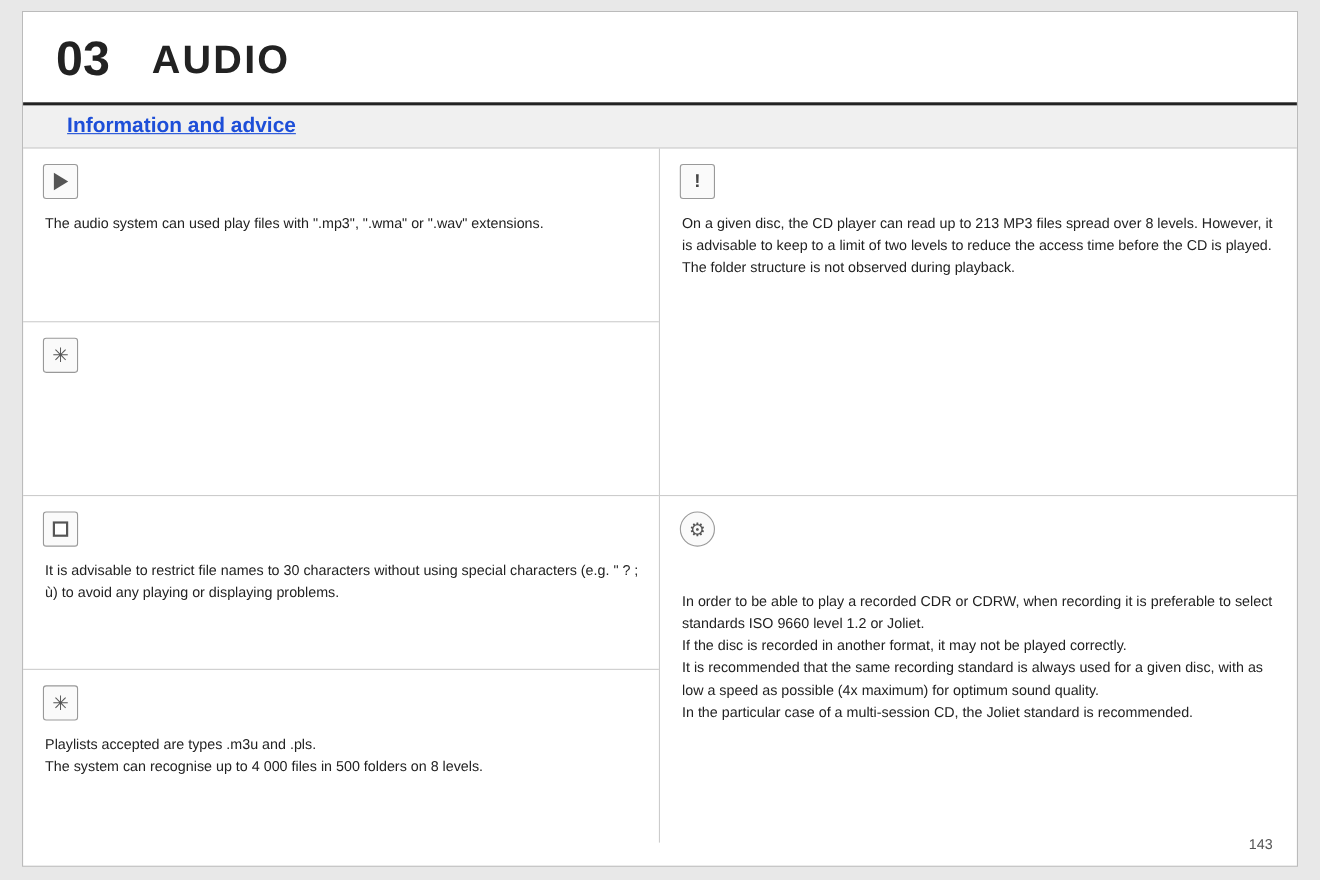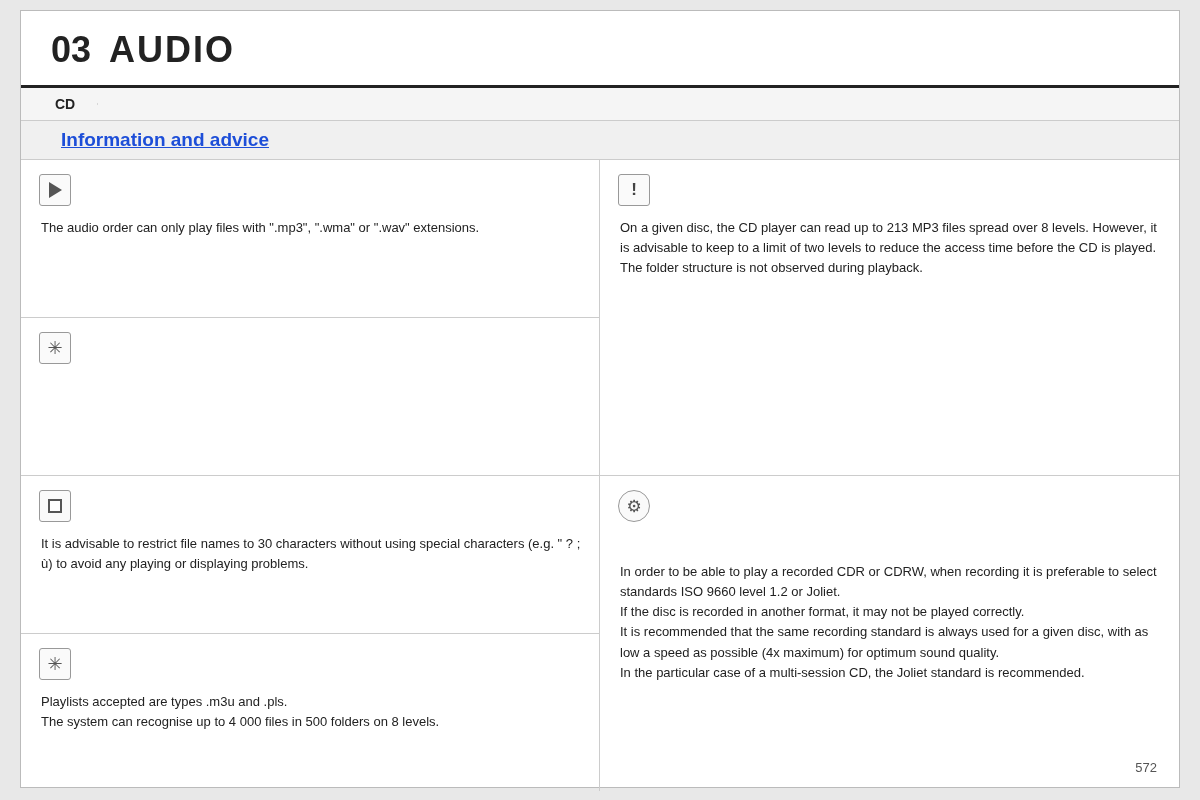--- a/index.html
+++ b/index.html
@@ -21,30 +21,31 @@
     }
     
     .page-header {
       background: #fff;
       border-bottom: 3px solid #222;
       padding: 18px 30px 14px 30px;
       display: flex;
       align-items: center;
     }
     .chapter-number {
-      font-size: 36px;
+      font-size: 44px;
       font-weight: bold;
       color: #222;
       margin-right: 18px;
     }
     .chapter-title {
       font-size: 36px;
       font-weight: bold;
       color: #222;
       letter-spacing: 2px;
+      margin-left: 20px;
     }
     
     .subsection-bar {
       background: #f0f0f0;
       border-bottom: 1px solid #ccc;
       padding: 8px 30px;
     }
     .subsection-label {
       font-size: 19px;
       font-weight: bold;
@@ -169,39 +170,36 @@
 </head>
 <body>
 
 <div class="page">
 
   <div class="page-header">
     <span class="chapter-number">03</span>
     <span class="chapter-title">AUDIO</span>
   </div>
 
-  <div class="section-tabs">
-    <div class="tab-item">CD</div>
-  </div>
 
   <div class="subsection-bar">
     <span class="subsection-label">Information and advice</span>
   </div>
 
   <div class="content-area">
 
     <div class="left-col">
 
       <div class="info-block">
         <div class="icon-row">
           <div class="icon-box">
             <div class="icon-play"></div>
           </div>
         </div>
-        <div class="block-text">The audio order can only play files with ".mp3", ".wma" or ".wav" extensions.</div>
+        <div class="block-text">The audio system can used play files with ".mp3", ".wma" or ".wav" extensions.</div>
       </div>
 
       <div class="info-block">
         <div class="icon-row">
           <div class="icon-box">
             <span class="icon-star">✳</span>
           </div>
         </div>
       </div>
 
@@ -247,15 +245,15 @@
         <div class="block-text" style="white-space:pre-line;margin-top:28px;">In order to be able to play a recorded CDR or CDRW, when recording it is preferable to select standards ISO 9660 level 1.2 or Joliet.
 If the disc is recorded in another format, it may not be played correctly.
 It is recommended that the same recording standard is always used for a given disc, with as low a speed as possible (4x maximum) for optimum sound quality.
 In the particular case of a multi-session CD, the Joliet standard is recommended.</div>
       </div>
 
     </div>
 
   </div>
 
-  <div class="page-number">572</div>
+  <div class="page-number">143</div>
 
 </div>
 
 </body></html>

